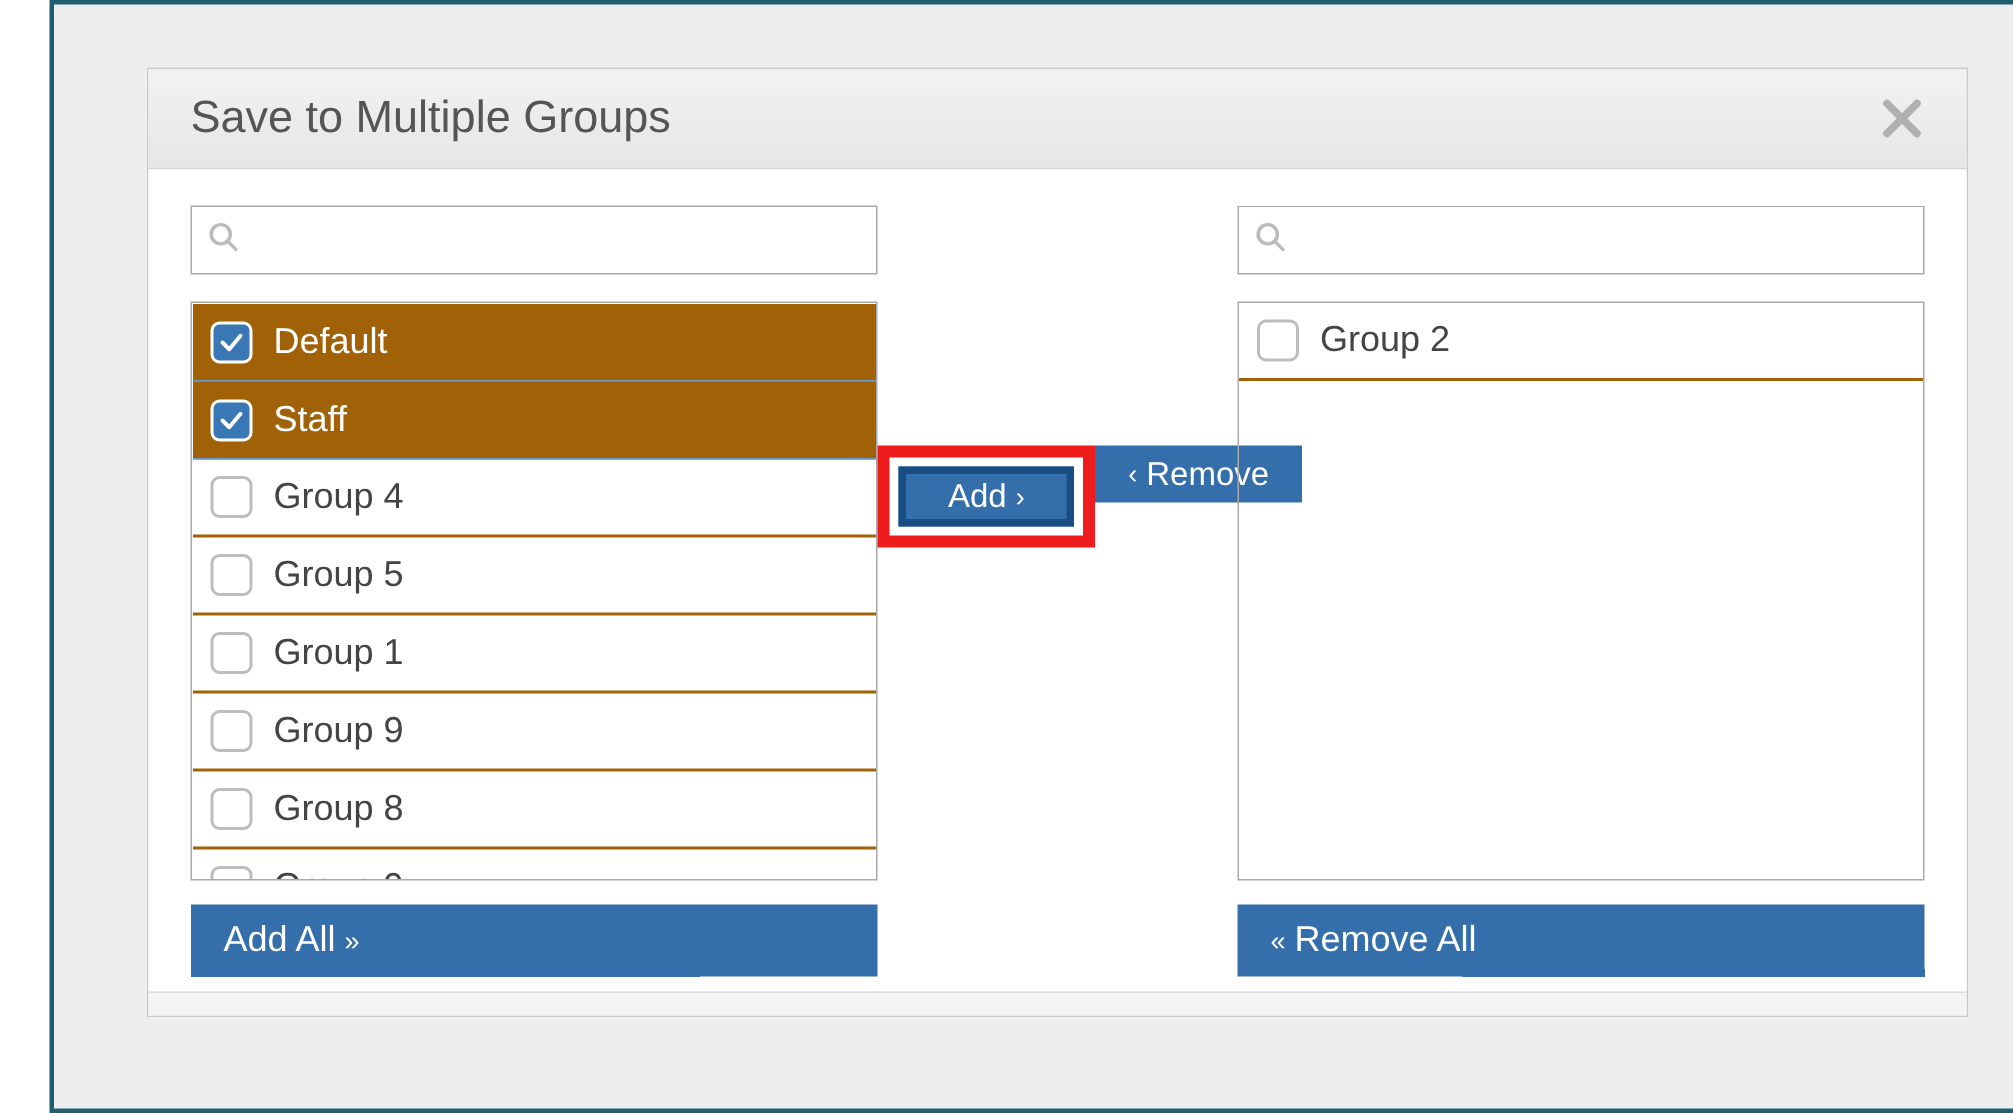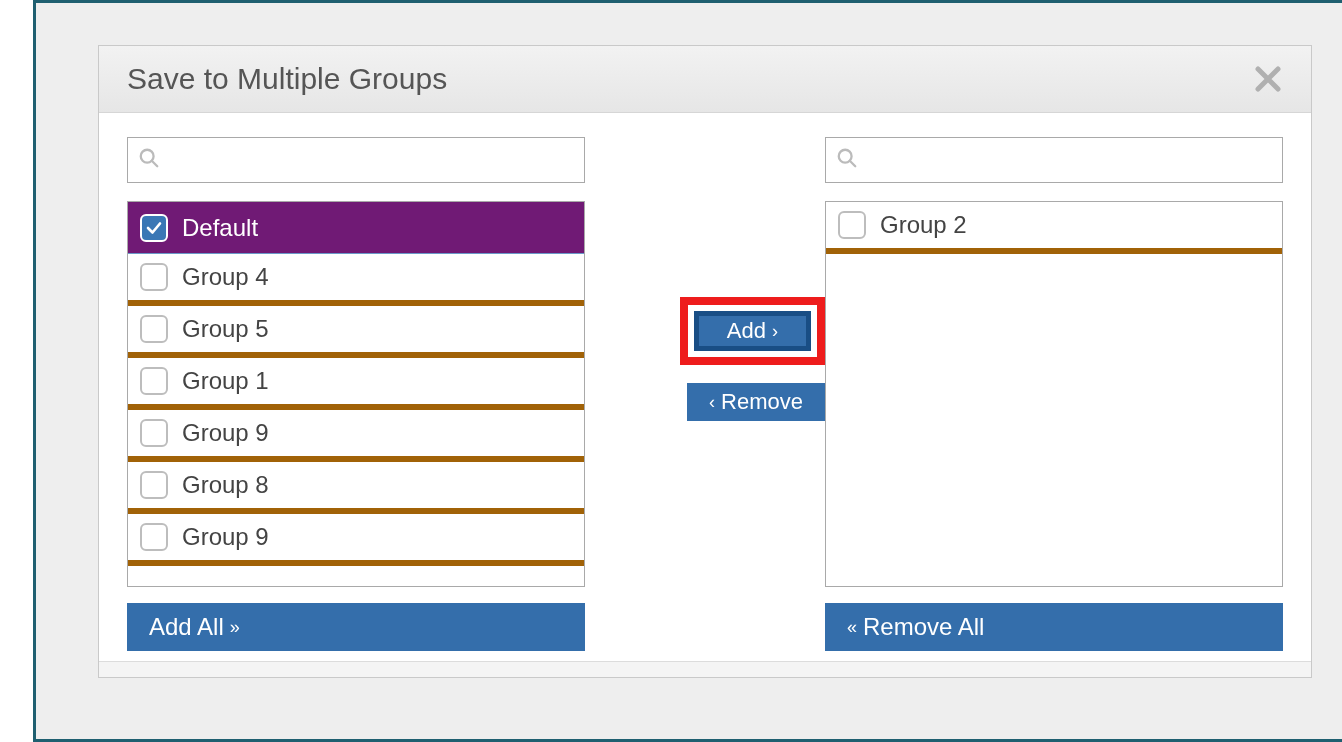--- a/index.html
+++ b/index.html
@@ -52,22 +52,22 @@
     gap: 0;
   }
   .col-left, .col-right {
     flex: 1;
     display: flex;
     flex-direction: column;
   }
   .col-mid {
     width: 240px;
     display: flex;
-    flex-direction: column;
-    align-items: flex-end;
+    flex-direction: row;
+    align-items: flex-start;
     padding-top: 160px;
   }
   .search-wrap {
     border: 1px solid #a9a9a9;
     height: 46px;
     display: flex;
     align-items: center;
     padding: 0 10px;
     margin-bottom: 18px;
   }
@@ -100,30 +100,30 @@
   .listbox::-webkit-scrollbar-button {
     background: #f1f1f1;
     border: 1px solid #d5d5d5;
     height: 18px;
   }
   .list-item {
     display: flex;
     align-items: center;
     height: 52px;
     padding: 0 12px;
-    border-bottom: 6px solid #a16207;
+    border-bottom: 2px solid #a16207;
     cursor: pointer;
   }
   .list-item .lbl {
     font-size: 24px;
     color: #444;
     margin-left: 14px;
   }
   .list-item.selected {
-    background: #701a75;
+    background: #a16207;
     border-bottom: 1px solid #6a99c9;
   }
   .list-item.selected .lbl { color: #fff; }
   .cb {
     width: 28px;
     height: 28px;
     border: 2px solid #bdbdbd;
     border-radius: 6px;
     background: #fff;
     display: inline-flex;
@@ -199,20 +199,28 @@
           </div>
           <div class="listbox" id="available-list">
               <div class="list-item selected">
                 <span class="cb checked">
                   <svg width="18" height="18" viewBox="0 0 24 24">
                     <path d="M4 12 L10 18 L20 6" stroke="#fff" stroke-width="3.5" fill="none" stroke-linecap="round" stroke-linejoin="round"></path>
                   </svg>
                 </span>
                 <span class="lbl">Default</span>
               </div>
+              <div class="list-item selected">
+                <span class="cb checked">
+                  <svg width="18" height="18" viewBox="0 0 24 24">
+                    <path d="M4 12 L10 18 L20 6" stroke="#fff" stroke-width="3.5" fill="none" stroke-linecap="round" stroke-linejoin="round"></path>
+                  </svg>
+                </span>
+                <span class="lbl">Staff</span>
+              </div>
               <div class="list-item">
                 <span class="cb"></span>
                 <span class="lbl">Group 4</span>
               </div>
               <div class="list-item">
                 <span class="cb"></span>
                 <span class="lbl">Group 5</span>
               </div>
               <div class="list-item">
                 <span class="cb"></span>

